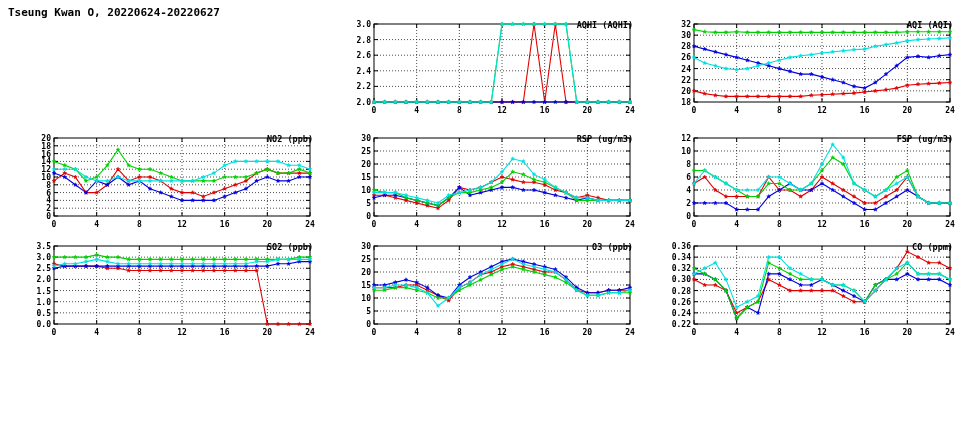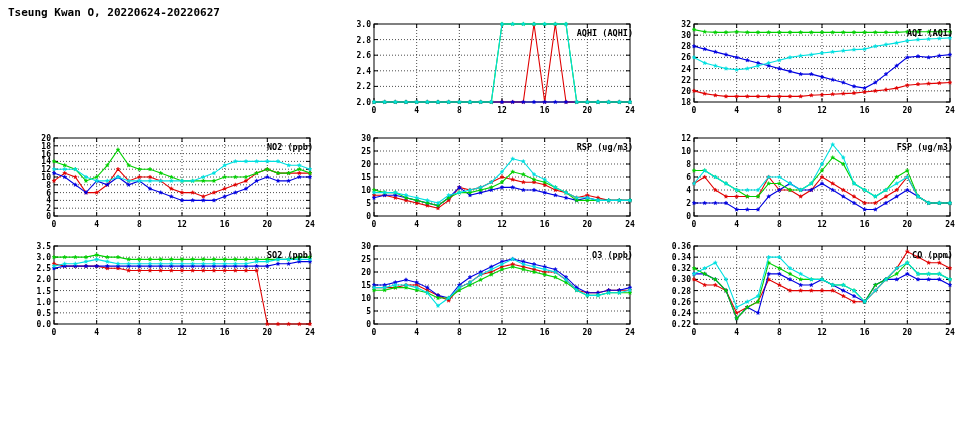--- a/index.html
+++ b/index.html
@@ -1,19 +1,19 @@
 <!DOCTYPE html>
 <html><head>
 <meta charset="utf-8">
 <style>
   html,body{margin:0;padding:0;background:#ffffff;}
   body{width:975px;height:447px;position:relative;font-family:"DejaVu Sans Mono",monospace;}
   #title{position:absolute;left:8px;top:6px;font-size:11px;font-weight:bold;color:#000;letter-spacing:0px;text-align:right;}
   .panel{position:absolute;}
-  .panel-title{position:absolute;right:3px;top:10px;font-size:8.5px;font-weight:bold;color:#000;font-family:"DejaVu Sans Mono",monospace;}
+  .panel-title{position:absolute;right:3px;top:2px;font-size:8.5px;font-weight:bold;color:#000;font-family:"DejaVu Sans Mono",monospace;}
   svg{position:absolute;left:0;top:0;}
   .tickl{font-size:8px;font-family:"DejaVu Sans Mono",monospace;font-weight:bold;fill:#000;}
 </style>
 </head>
 <body>
 
 <div id="title">Tseung Kwan O, 20220624-20220627</div>
 
 <div id="panels">
     <div class="panel" style="left: 348px; top: 18px; width: 288px; height: 100px;">

